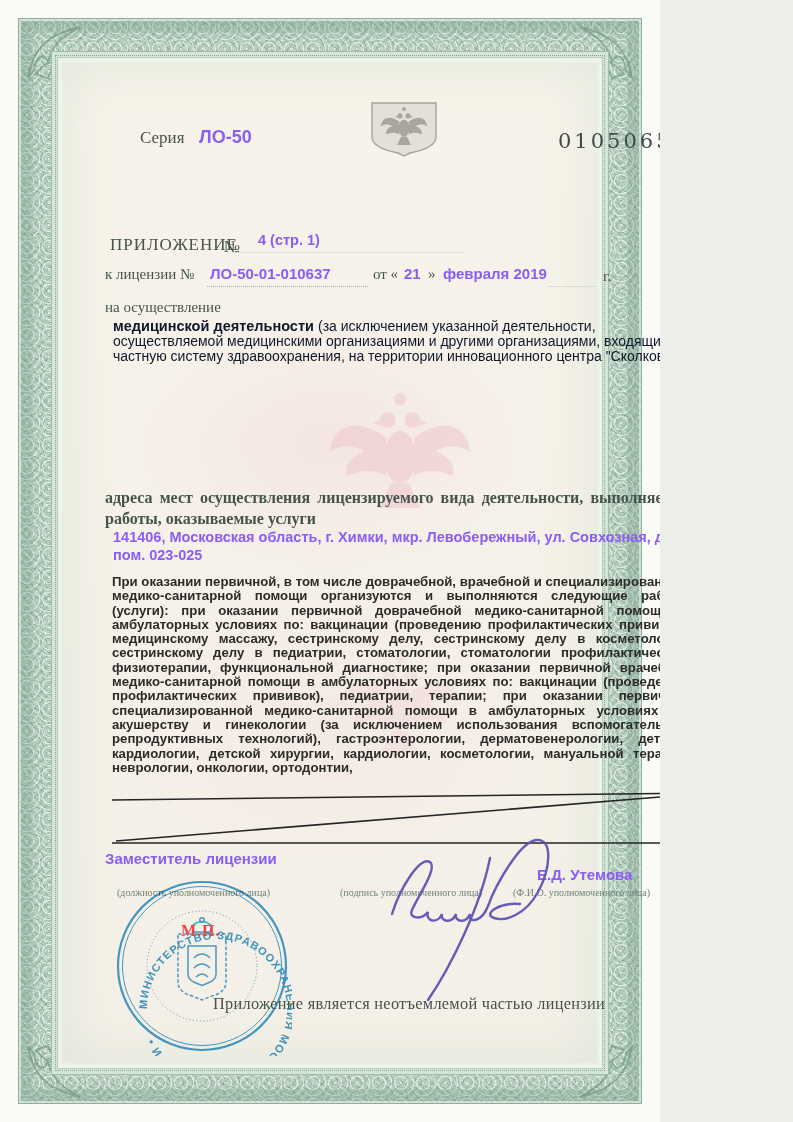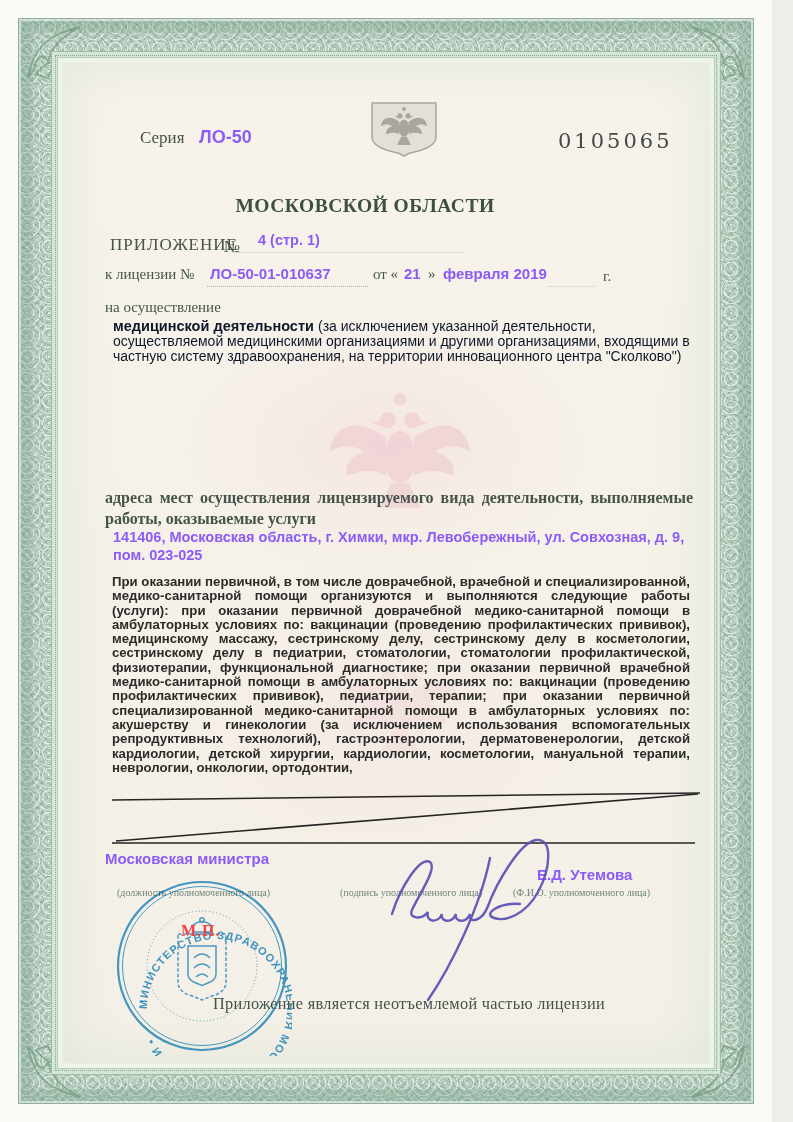--- a/index.html
+++ b/index.html
@@ -1,16 +1,16 @@
 <!DOCTYPE html>
 <html><head>
 <meta charset="utf-8">
 <style>
   html,body{margin:0;padding:0;background:#eceeea;}
-  .page{position:relative;width:772px;height:1122px;background:#fafaf7;overflow:hidden;
+  .page{position:relative;width:660px;height:1122px;background:#fafaf7;overflow:hidden;
         font-family:"Liberation Serif",serif;color:#45544a;}
   .abs{position:absolute;}
 
   
   .frame{position:absolute;inset:18px;border:1px solid #8fb09c;
     background-color:#b9d0c1;
     background-image:
       repeating-radial-gradient(circle at 8px 8px, rgba(255,255,255,.55) 0 1.2px, rgba(255,255,255,0) 1.2px 6px),
       repeating-radial-gradient(circle at 0 14px, rgba(96,138,114,.38) 0 1px, transparent 1px 5px),
       repeating-linear-gradient(45deg, rgba(255,255,255,.22) 0 2px, transparent 2px 7px),
@@ -115,21 +115,20 @@
 
   <svg class="abs" style="left:366px;top:100px;width:76px;height:62px;" viewBox="0 0 76 62">
     <path d="M6,3 h64 v34 q0,11 -26,16 l-6,3 -6,-3 q-26,-5 -26,-16 z" fill="#e2dfd7" stroke="#a09c93" stroke-width="1.4" opacity=".9"></path>
     <g transform="translate(9,2) scale(0.58)" opacity=".75">
       <use href="#eagle-shape" fill="#97938a"></use>
     </g>
   </svg>
 
   <div class="abs form-number" style="left:558px;top:129px;">0105065</div>
 
-  <div class="abs title" style="left:100px;top:193px;">МОСКОВСКОЙ ОБЛАСТИ</div>
 
   <div class="abs serif lbl17" style="left:110px;top:235px;">ПРИЛОЖЕНИЕ</div>
   <div class="abs serif lbl17" style="left:224px;top:237px;">№</div>
   <div class="abs sans-b val14" style="left:258px;top:232px;">4 (стр. 1)</div>
   <div class="abs dotline faint" style="left:233px;top:251px;width:230px;"></div>
 
   <div class="abs serif lbl16" style="left:105px;top:266px;">к лицензии №</div>
   <div class="abs sans-b val15" style="left:210px;top:265px;">ЛО-50-01-010637</div>
   <div class="abs dotline" style="left:207px;top:285px;width:161px;"></div>
   <div class="abs serif lbl16" style="left:373px;top:266px;">от «</div>
@@ -151,21 +150,21 @@
   <div class="abs services" style="left:112px;top:575px;">При оказании первичной, в том числе доврачебной, врачебной и специализированной, медико-санитарной помощи организуются и выполняются следующие работы (услуги): при оказании первичной доврачебной медико-санитарной помощи в амбулаторных условиях по: вакцинации (проведению профилактических прививок), медицинскому массажу, сестринскому делу, сестринскому делу в косметологии, сестринскому делу в педиатрии, стоматологии, стоматологии профилактической, физиотерапии, функциональной диагностике; при оказании первичной врачебной медико-санитарной помощи в амбулаторных условиях по: вакцинации (проведению профилактических прививок), педиатрии, терапии; при оказании первичной специализированной медико-санитарной помощи в амбулаторных условиях по: акушерству и гинекологии (за исключением использования вспомогательных репродуктивных технологий), гастроэнтерологии, дерматовенерологии, детской кардиологии, детской хирургии, кардиологии, косметологии, мануальной терапии, неврологии, онкологии, ортодонтии,</div>
 
   <svg class="abs" style="left:100px;top:785px;width:612px;height:70px;" viewBox="0 0 612 70">
     <g stroke="#242424" stroke-width="1.6" fill="none">
       <line x1="12" y1="15" x2="600" y2="8"></line>
       <line x1="12" y1="58" x2="595" y2="58"></line>
       <line x1="16" y1="56" x2="598" y2="9"></line>
     </g>
   </svg>
 
-  <div class="abs sans-b sign-pos" style="left:105px;top:849px;">Московская министра</div>
+  <div class="abs sans-b sign-pos" style="left:105px;top:849px;">Заместитель лицензии</div>
   <div class="abs sans-b" style="left:537px;top:866px;font-size:15px;">Е.Д. Утемова</div>
 
   <div class="abs serif sig-caption" style="left:117px;top:887px;">(должность уполномоченного лица)</div>
   <div class="abs serif sig-caption" style="left:340px;top:887px;">(подпись уполномоченного лица)</div>
   <div class="abs serif sig-caption" style="left:513px;top:887px;">(Ф.И.О. уполномоченного лица)</div>
 
   <svg class="abs" style="left:370px;top:818px;width:200px;height:200px;" viewBox="0 0 200 200">
     <g fill="none" stroke="#5b4fb5" stroke-width="2.4" stroke-linecap="round" opacity=".92">
       <path d="M22,96 C30,70 50,38 60,44 C68,50 48,78 42,92 C38,101 52,102 58,94 C55,104 68,106 72,96 C70,104 82,106 86,96 C84,104 96,106 100,96 C98,106 112,104 118,88 C126,66 150,24 166,22 C184,20 180,52 168,74 C156,96 136,104 124,100 C112,96 130,84 150,86"></path>
       <path d="M120,40 C110,90 80,150 58,182"></path>

